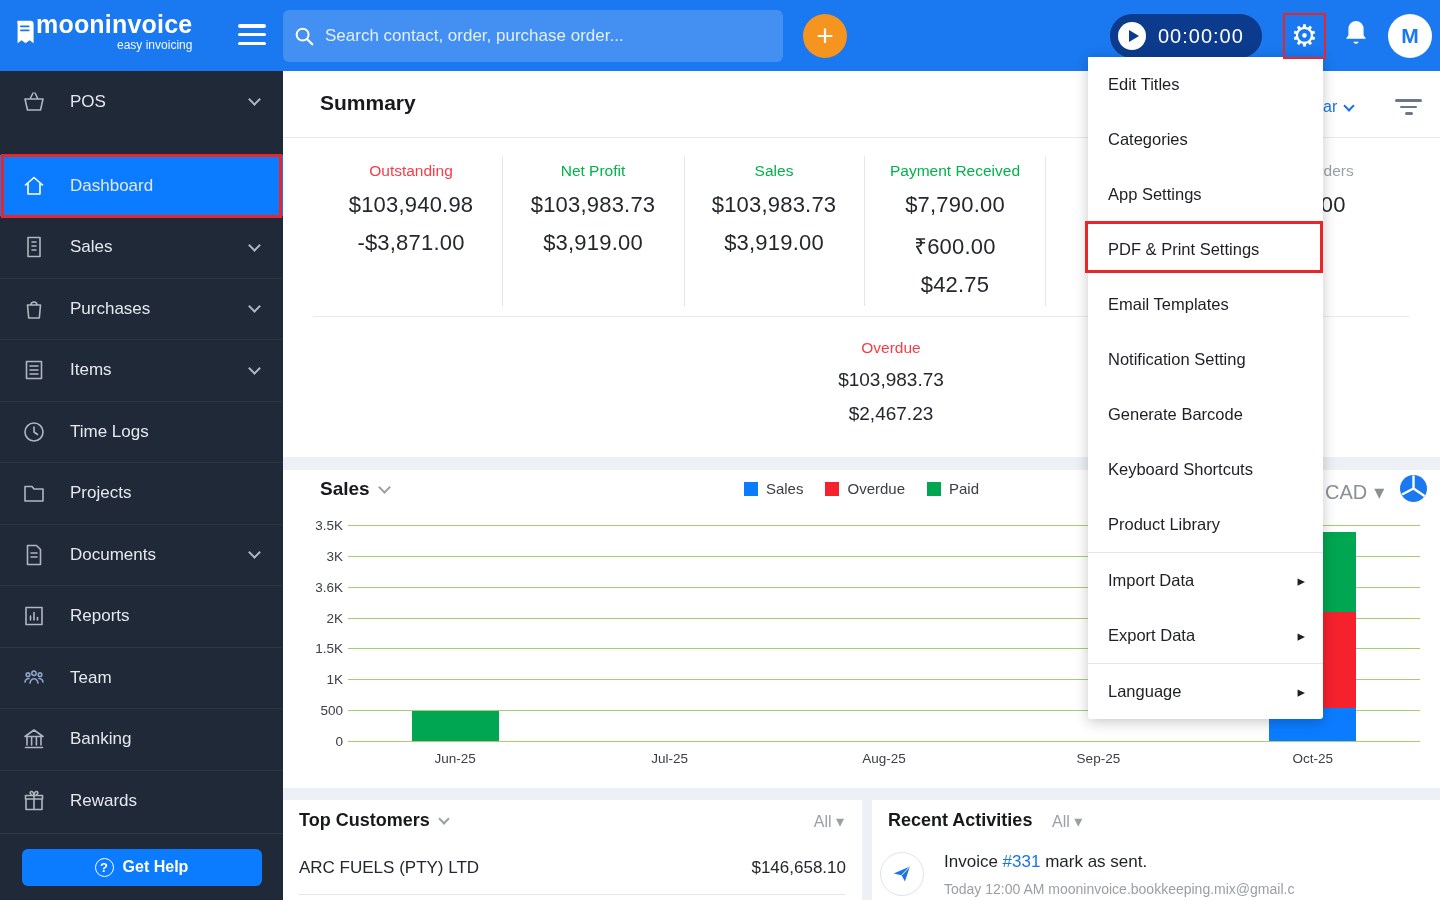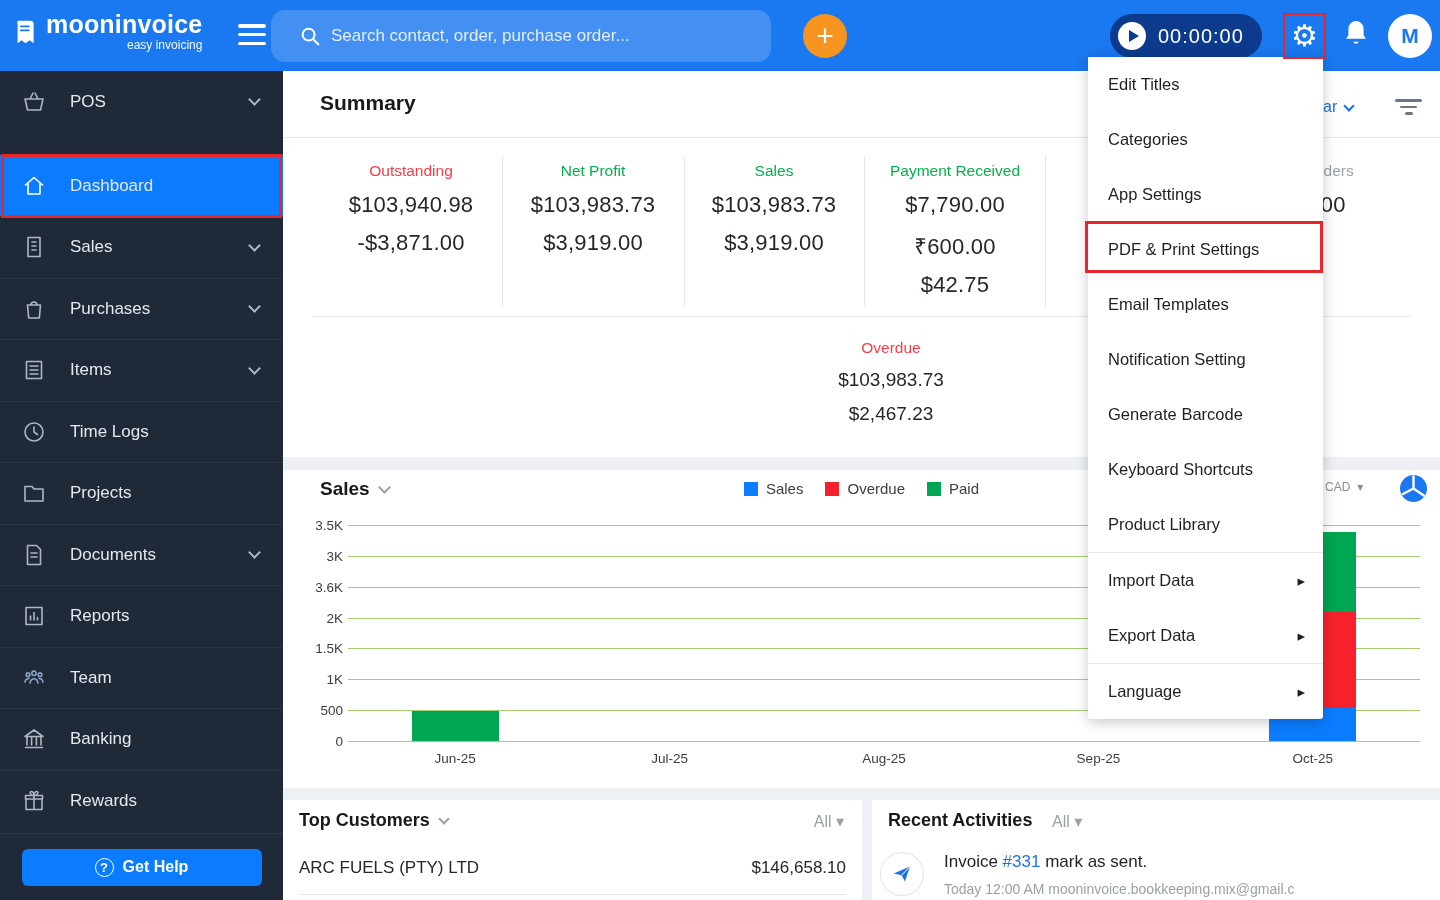--- a/index.html
+++ b/index.html
@@ -2,28 +2,28 @@
 <html><head>
 <meta charset="utf-8">
 <style>
   * { margin:0; padding:0; box-sizing:border-box; }
   html,body { width:1440px; height:900px; overflow:hidden; background:#edf0f4;
               font-family:"Liberation Sans", sans-serif; }
   .page { position:relative; width:1440px; height:900px; }
 
   
   .topbar { position:absolute; left:0; top:0; width:1440px; height:71px; background:#1a78f0; z-index:30; }
-  .logo { position:absolute; left:12px; top:12px; display:flex; align-items:center; gap:10px; }
+  .logo { position:absolute; left:12px; top:12px; display:flex; align-items:center; }
   .brand-text { color:#fff; line-height:1; }
   .brand-text .name { font-size:25px; font-weight:bold; letter-spacing:.2px; }
   .brand-text .tag { font-size:12px; text-align:right; margin-top:2px; opacity:.95; }
   .hamburger { position:absolute; left:238px; top:24px; width:28px; height:24px; cursor:pointer; }
   .hamburger span { display:block; height:3.6px; background:#fff; border-radius:2px; margin-bottom:5.2px; }
-  .searchbar { position:absolute; left:271px; top:10px; width:500px; height:52px;
-               background:rgba(255,255,255,.18); border-radius:14px; display:flex; align-items:center; padding:0 28px; }
+  .searchbar { position:absolute; left:283px; top:10px; width:500px; height:52px;
+               background:rgba(255,255,255,.18); border-radius:6px; display:flex; align-items:center; padding:0 10px; }
   .searchbar input { flex:1; background:transparent; border:none; outline:none; color:#fff; font-size:17px; margin-left:10px; }
   .searchbar input::placeholder { color:rgba(255,255,255,.85); }
   .plus-btn { position:absolute; left:803px; top:14px; width:44px; height:44px; border-radius:50%;
               background:#f5941f; color:#fff; font-size:30px; display:flex; align-items:center; justify-content:center; }
   .timer-pill { position:absolute; left:1110px; top:14px; height:44px; padding:0 18px 0 8px; border-radius:22px;
                 background:#0c3b8d; display:flex; align-items:center; gap:12px; color:#fff; }
   .play-circle { width:28px; height:28px; border-radius:50%; background:#fff; display:flex; align-items:center; justify-content:center; }
   .play-circle .tri { width:0; height:0; border-left:10px solid #0c3b8d; border-top:6px solid transparent; border-bottom:6px solid transparent; margin-left:3px; }
   .timer-text { font-size:20px; letter-spacing:1px; }
   .gear-wrap { position:absolute; left:1284px; top:14px; width:41px; height:44px; display:flex; align-items:center; justify-content:center; }
@@ -69,21 +69,21 @@
   .row2 { position:relative; border-top:1px solid #e8eaed; margin:0 30px; height:138px; }
   .overdue-block { position:absolute; left:443px; top:22px; width:270px; text-align:center; }
 
   .sec-sales { left:283px; top:470px; width:1157px; height:318px; }
   .chart-head { position:relative; height:46px; }
   .chart-title { position:absolute; left:37px; top:8px; font-size:19px; font-weight:bold; color:#17191c; display:flex; align-items:center; gap:10px; }
   .chart-title .chev { width:9px; height:9px; border-right:2px solid #9aa0a6; border-bottom:2px solid #9aa0a6; transform:rotate(45deg); margin-top:-4px; }
   .legend { position:absolute; left:0; right:0; top:10px; display:flex; justify-content:center; gap:22px; }
   .leg-item { display:flex; align-items:center; gap:8px; font-size:15px; color:#3c4043; }
   .leg-sq { width:14px; height:14px; }
-  .currency { position:absolute; left:1042px; top:10px; color:#8a9096; font-size:12px; display:flex; gap:7px; align-items:center; }
+  .currency { position:absolute; left:1042px; top:10px; color:#8a9096; font-size:20px; display:flex; gap:7px; align-items:center; }
   .pie-ic { position:absolute; left:1116px; top:4px; }
   .plot { position:absolute; left:65px; top:55px; width:1072px; height:216px; }
   .gline { position:absolute; left:0; width:100%; height:1px; background:#a6ce71; }
   .ytick { position:absolute; right:1077px; width:46px; text-align:right; font-size:13.5px; color:#3c4043; transform:translateY(-7px); }
   .bar-col { position:absolute; bottom:0; width:87px; display:flex; flex-direction:column-reverse; }
   .bar-seg { width:100%; }
   .xlabels { position:absolute; left:65px; top:281px; width:1072px; }
   .xlab { position:absolute; transform:translateX(-50%); font-size:13.5px; color:#3c4043; }
 
   .sec-cust { left:283px; top:800px; width:579px; height:100px; }

